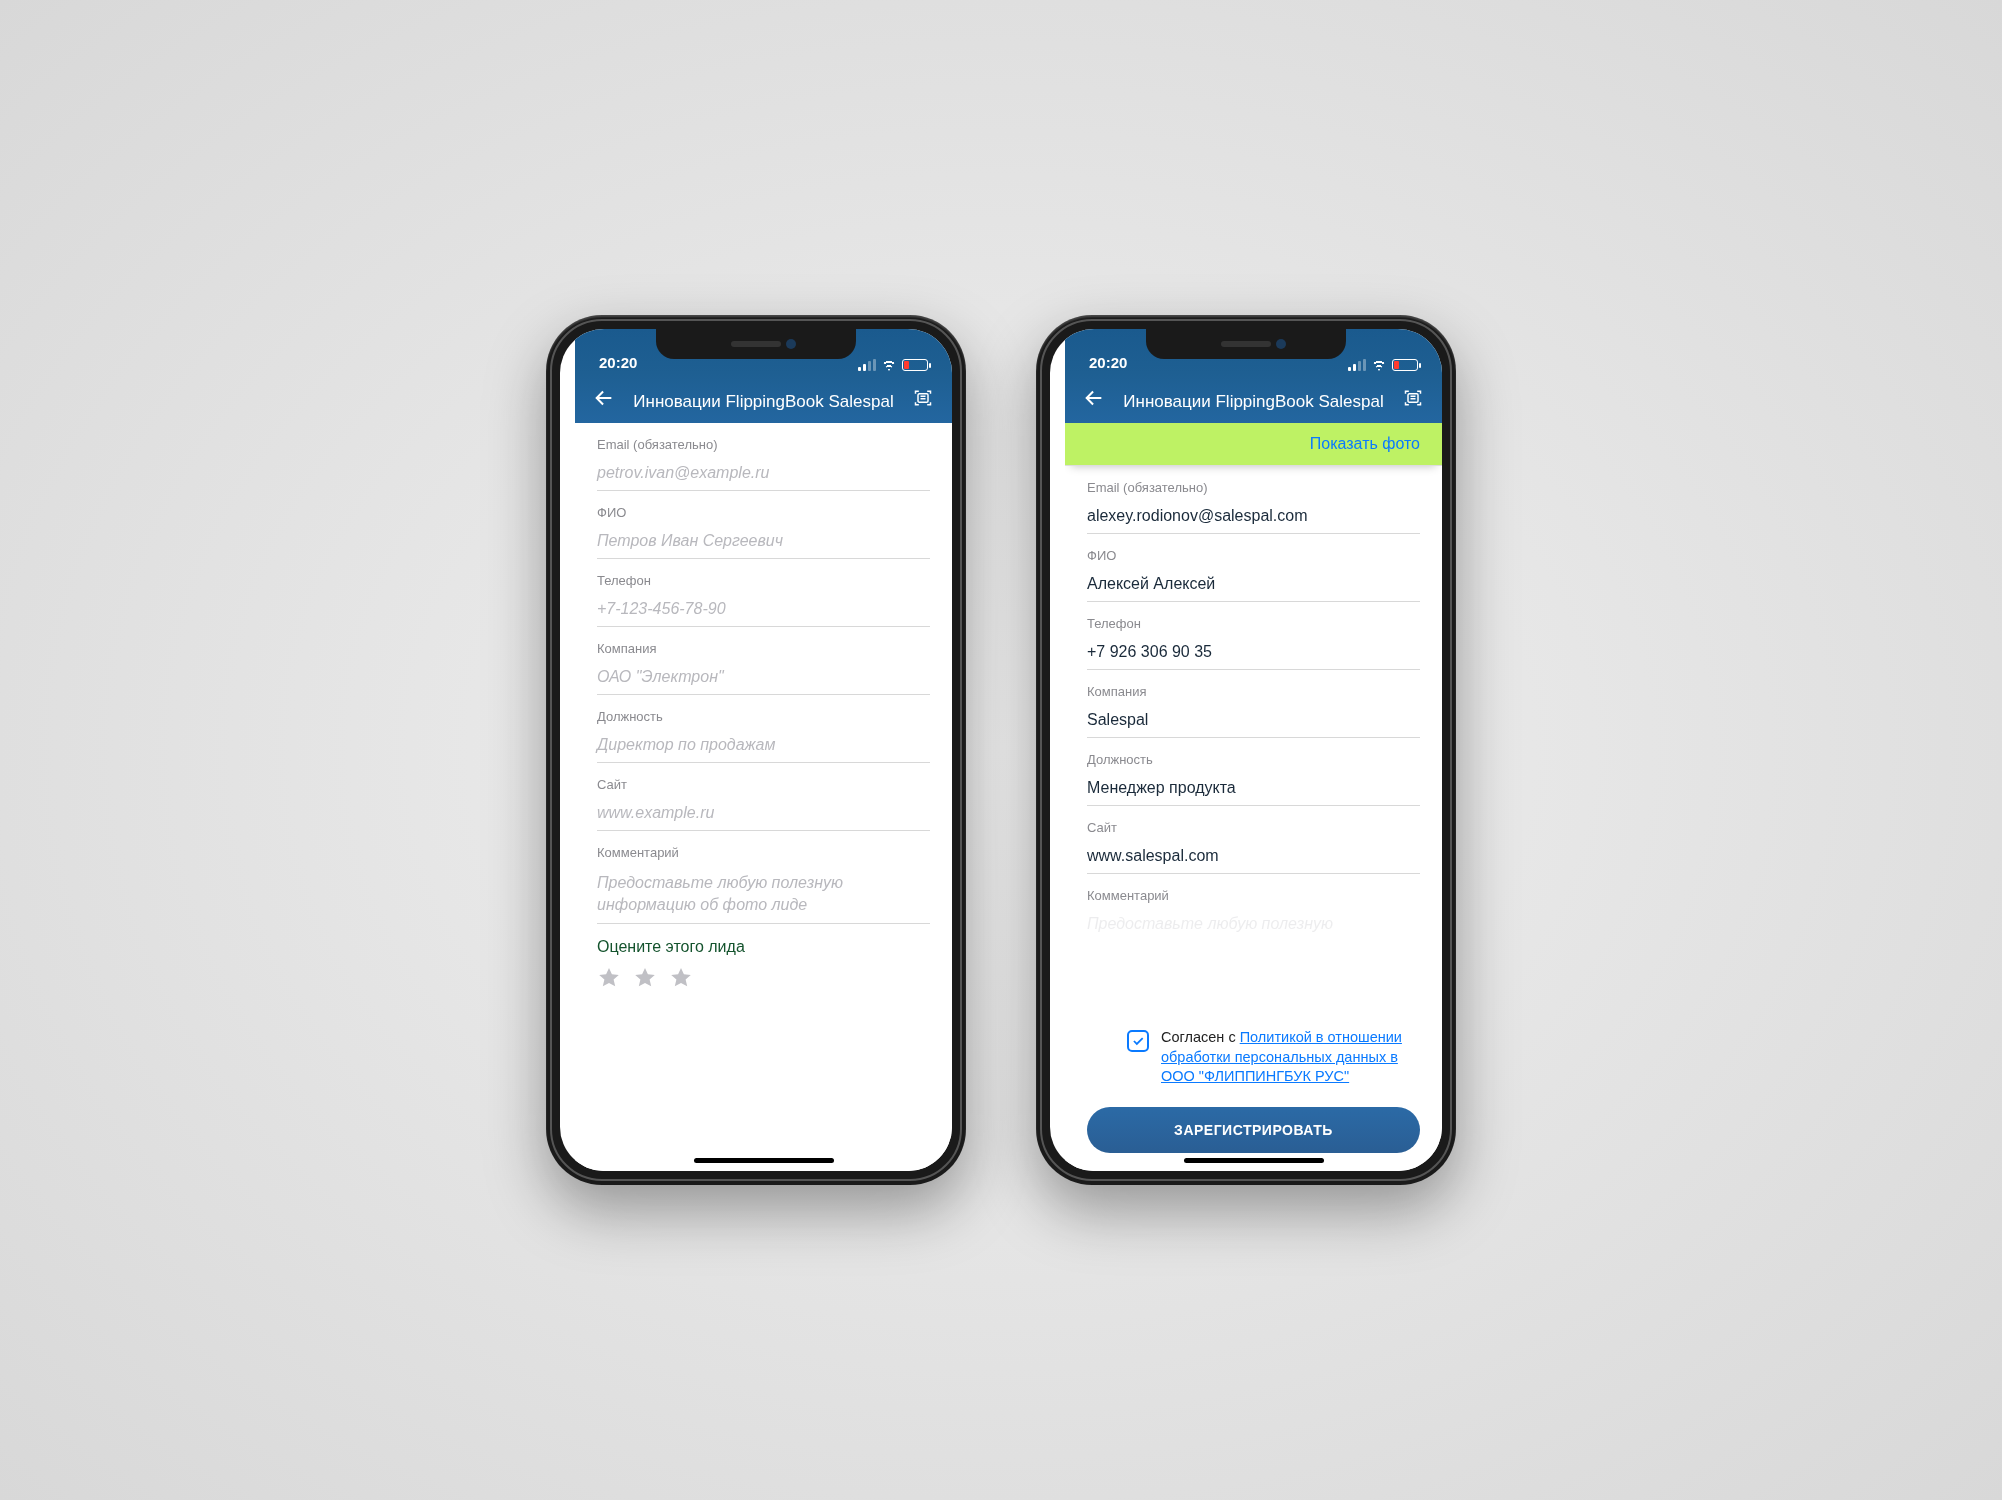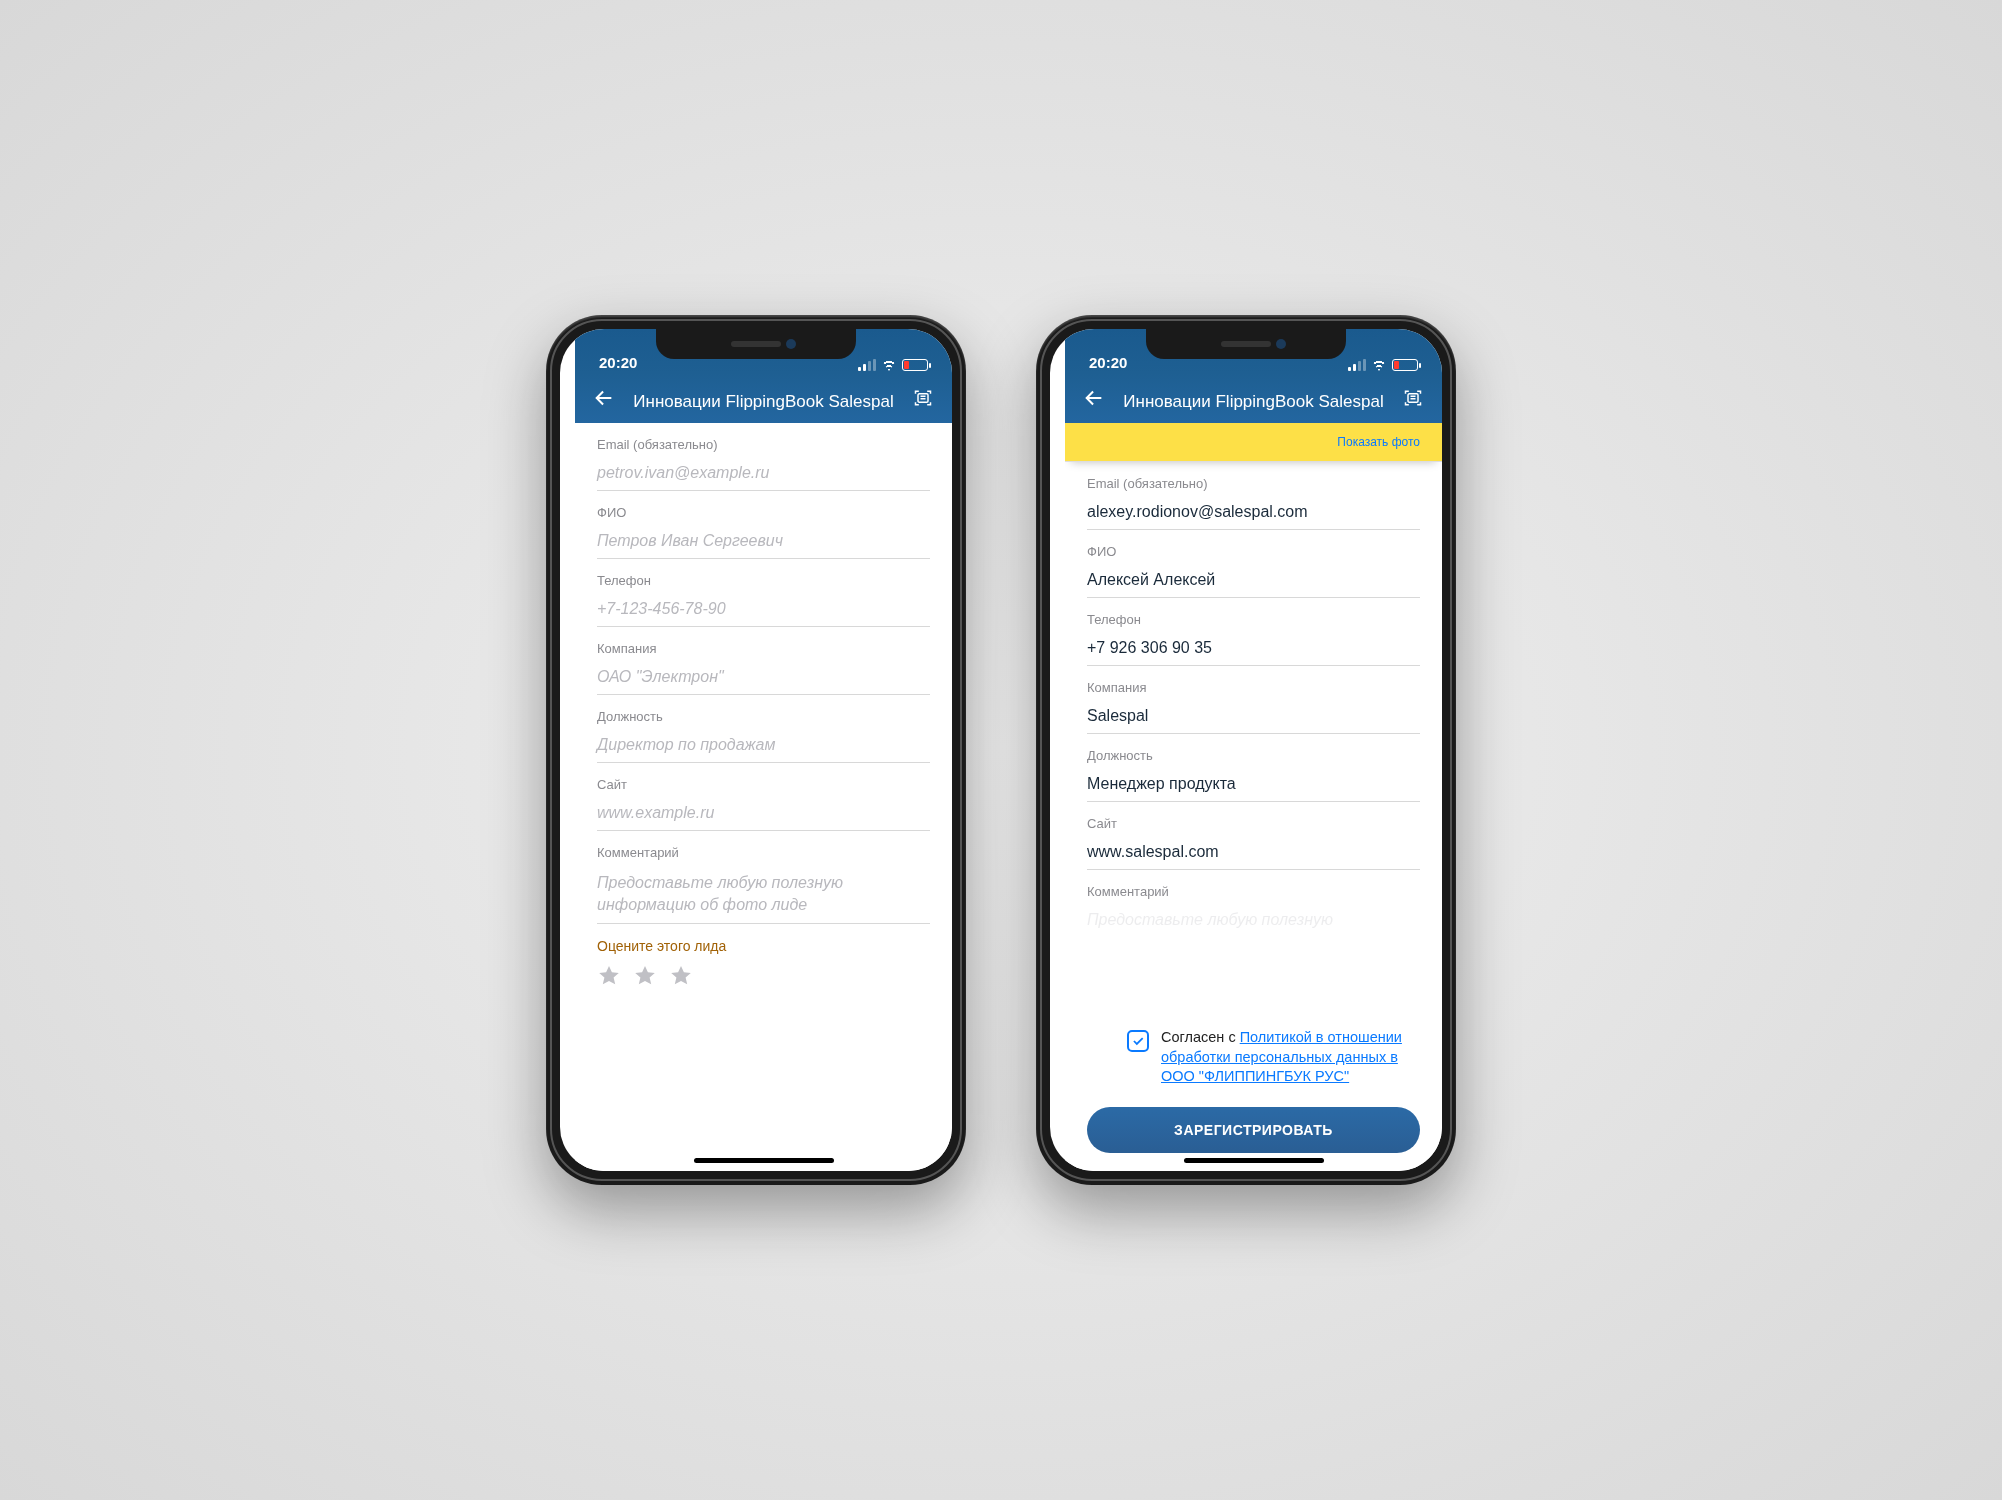--- a/index.html
+++ b/index.html
@@ -122,46 +122,46 @@
   .content {
     flex: 1;
     overflow: hidden;
     position: relative;
     background:#fff;
   }
   .scroll {
     padding: 14px 22px 20px 22px;
   }
   .photobar {
-    background:#fde047;
+    background:#bef264;
     border-bottom:1px solid #ddd;
     padding: 12px 22px;
     text-align:right;
-    font-size:12px;
+    font-size:16px;
     color:#0a7aff;
     box-shadow: 0 6px 10px -6px rgba(0,0,0,0.25);
   }
   .field { margin-bottom: 14px; }
   .field .label {
     font-size: 13px;
     color: #8a8a8f;
     margin-bottom: 6px;
   }
   .field .input {
     border: none;
     border-bottom: 1px solid #d8d8d8;
     padding: 6px 0 8px 0;
     font-size: 16px;
     width: 100%;
     color: #1a2a3a;
     background: transparent;
   }
   .field .input.placeholder { color:#b8b8bd; font-style: italic;}
   .multiline { line-height:1.35; }
-  .rating-label { font-size:14px; color:#a16207; margin:12px 0 10px 0;}
+  .rating-label { font-size:16px; color:#14532d; margin:12px 0 10px 0;}
   .stars { display:flex; gap:12px; }
   .star { width:24px; height:24px; }
   .star svg { width:100%; height:100%; }
 
   .consent {
     display:flex;
     align-items:flex-start;
     gap:12px;
     padding: 0 22px 14px 22px;
     background:#fff;

